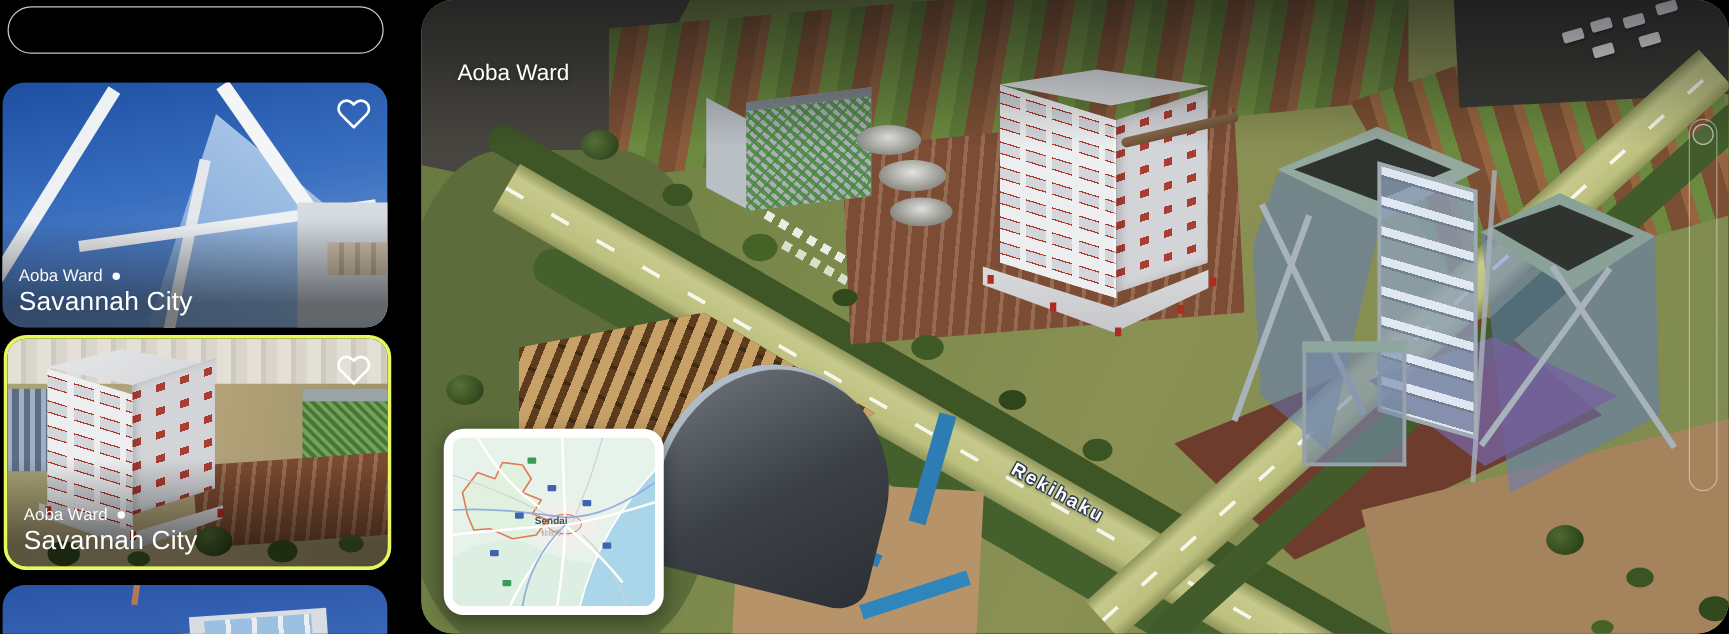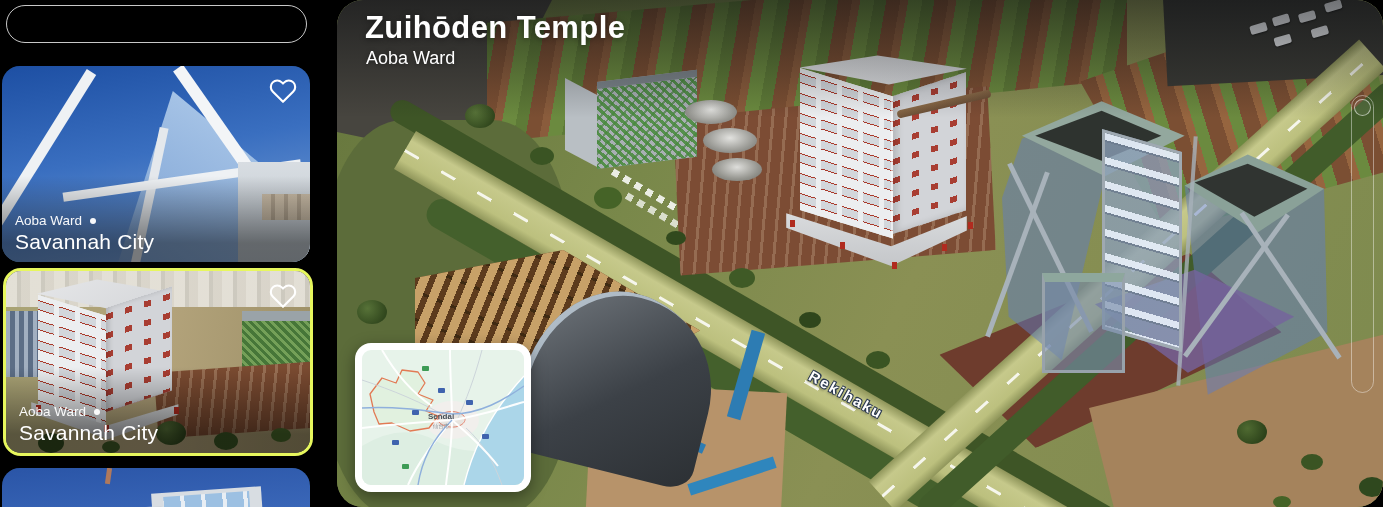--- a/index.html
+++ b/index.html
@@ -258,21 +258,20 @@
       <div class="gframe" style="left:70%;top:34%;width:5px;height:56%;transform:rotate(36deg);"></div>
       <div class="gframe" style="left:86%;top:34%;width:5px;height:56%;transform:rotate(-34deg);"></div>
       <div class="gframe" style="left:55%;top:14%;width:4px;height:80%;transform:rotate(4deg);opacity:.8;"></div>
 
       <div class="abs" style="left:12%;top:58%;width:25%;height:32%;
         background:rgba(118,138,168,.65);border:3px solid #98a2ab;box-sizing:border-box;border-top:9px solid #8ea79d;"></div>
     </div>
 
     <div class="abs" style="left:0;top:0;right:0;height:118px;
       background:linear-gradient(180deg,rgba(8,10,14,.55),rgba(8,10,14,0));"></div>
-    <div id="map-title">Zuihōden Temple</div>
     <div id="map-subtitle">Aoba Ward</div>
     <div id="road-label">Rekihaku</div>
 
     <div id="minimap">
       <svg viewBox="0 0 162 135" width="162" height="135">
         <rect width="162" height="135" fill="#e7f3ea"></rect>
         <path d="M0 96 Q 40 72 72 90 T 162 98 L162 135 L0 135 Z" fill="#ddeee2"></path>
         <path d="M162 26 C 138 52 114 86 102 135 L162 135 Z" fill="#abd6e9"></path>
         <path d="M162 26 C 138 52 114 86 102 135" fill="none" stroke="#ffffff" stroke-width="1.4"></path>
         <ellipse cx="90" cy="70" rx="27" ry="19" fill="#f1efec"></ellipse>

